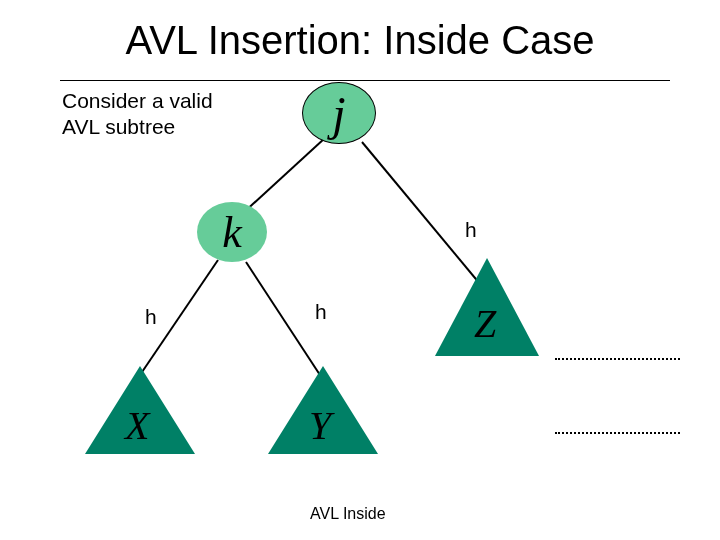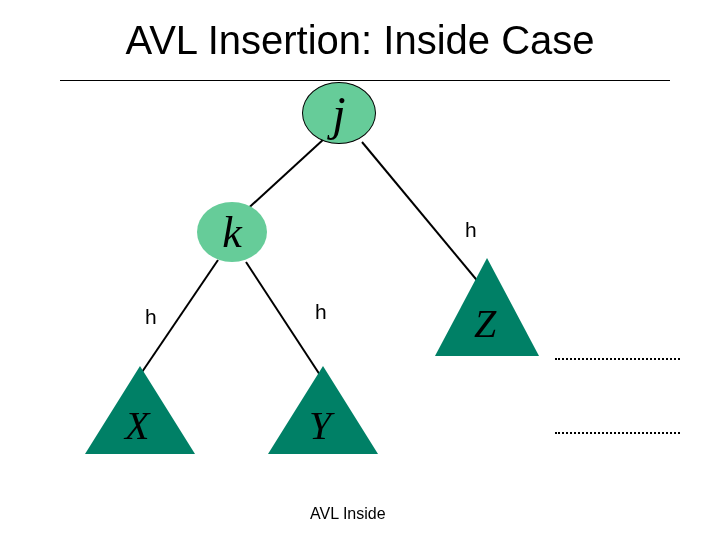--- a/index.html
+++ b/index.html
@@ -109,20 +109,24 @@
 </style>
 </head>
 <body>
 
 <div class="slide">
 
   <div class="title">AVL Insertion: Inside Case</div>
 
   <div style="position:absolute; top:80px; left:60px; width:610px; height:0; border-top:1px solid #000;"></div>
 
+  <div class="note" style="top:88px; left:62px;">
+    <span>Consider a valid</span><br>
+    <span>AVL subtree</span>
+  </div>
 
   <svg class="edges">
 
     <line x1="325" y1="138" x2="230" y2="225" stroke="#000" stroke-width="2"></line>
 
     <line x1="362" y1="142" x2="485" y2="290" stroke="#000" stroke-width="2"></line>
 
     <line x1="218" y1="260" x2="140" y2="375" stroke="#000" stroke-width="2"></line>
 
     <line x1="246" y1="262" x2="320" y2="375" stroke="#000" stroke-width="2"></line>

